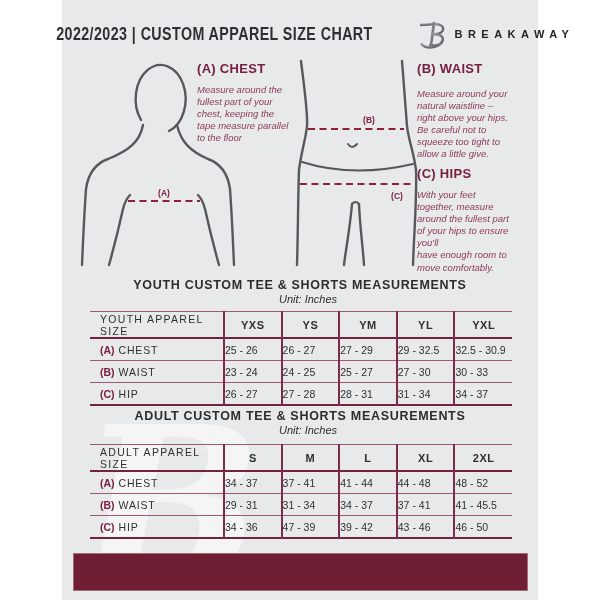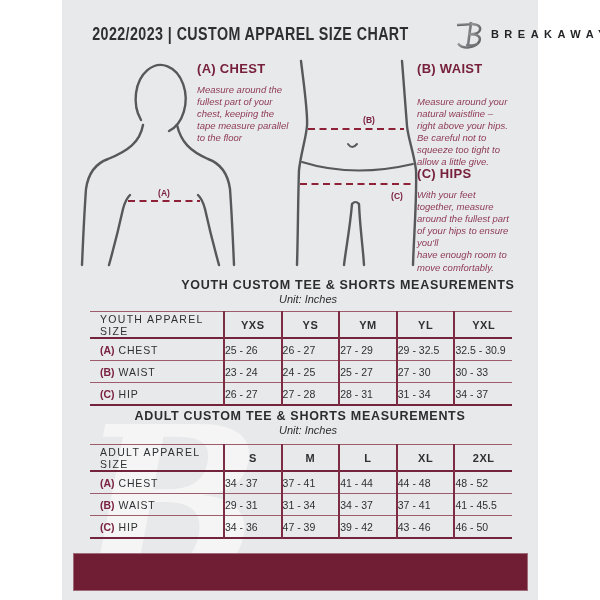--- a/index.html
+++ b/index.html
@@ -7,21 +7,21 @@
     width:600px;height:600px;overflow:hidden;background:#ffffff;
     font-family:"Liberation Sans", sans-serif;
   }
   .page{
     position:absolute;left:62px;top:0;width:476px;height:600px;
     background:#e8e9ea;
   }
   
   .header{
     position:absolute;top:18px;left:0;width:476px;height:32px;
-    display:flex;align-items:center;justify-content:space-between;gap:16px;
+    display:flex;align-items:center;justify-content:center;gap:16px;
   }
   .header-title{
     font-weight:bold;font-size:17px;color:#2d2f32;letter-spacing:.5px;
     display:inline-block;transform:scale(.84,1.12);transform-origin:center;
     white-space:nowrap;
   }
   .brand{display:flex;align-items:center;gap:8px;}
   .brand-name{
     font-weight:bold;font-size:11px;color:#232527;letter-spacing:5.5px;white-space:nowrap;
   }
@@ -129,37 +129,37 @@
   </svg>
 
   <div class="measure-heading" style="left:135px;top:61px;">(A) CHEST</div>
   <div class="measure-desc" style="left:135px;top:84px;width:118px;">Measure around the
 fullest part of your
 chest, keeping the
 tape measure parallel
 to the floor</div>
 
   <div class="measure-heading" style="left:355px;top:61px;">(B) WAIST</div>
-  <div class="measure-desc" style="left:355px;top:96px;width:124px;">Measure around your
+  <div class="measure-desc" style="left:355px;top:88px;width:124px;">Measure around your
 natural waistline –
 right above your hips.
 Be careful not to
 squeeze too tight to
 allow a little give.</div>
 
   <div class="measure-heading" style="left:355px;top:166px;">(C) HIPS</div>
   <div class="measure-desc" style="left:355px;top:189px;width:126px;">With your feet
 together, measure
 around the fullest part
 of your hips to ensure
 you'll
 have enough room to
 move comfortably.</div>
 
-  <div class="section-title" style="top:278px;margin-left:48px;">YOUTH CUSTOM TEE &amp; SHORTS MEASUREMENTS</div>
+  <div class="section-title" style="top:278px;">YOUTH CUSTOM TEE &amp; SHORTS MEASUREMENTS</div>
   <div class="section-unit" style="top:293px;">Unit: Inches</div>
 
   <div class="table-wrap" style="top:311px;">
     <table class="size-table">
       <colgroup>
           <col class="c0">
           <col>
           <col>
           <col>
           <col>

